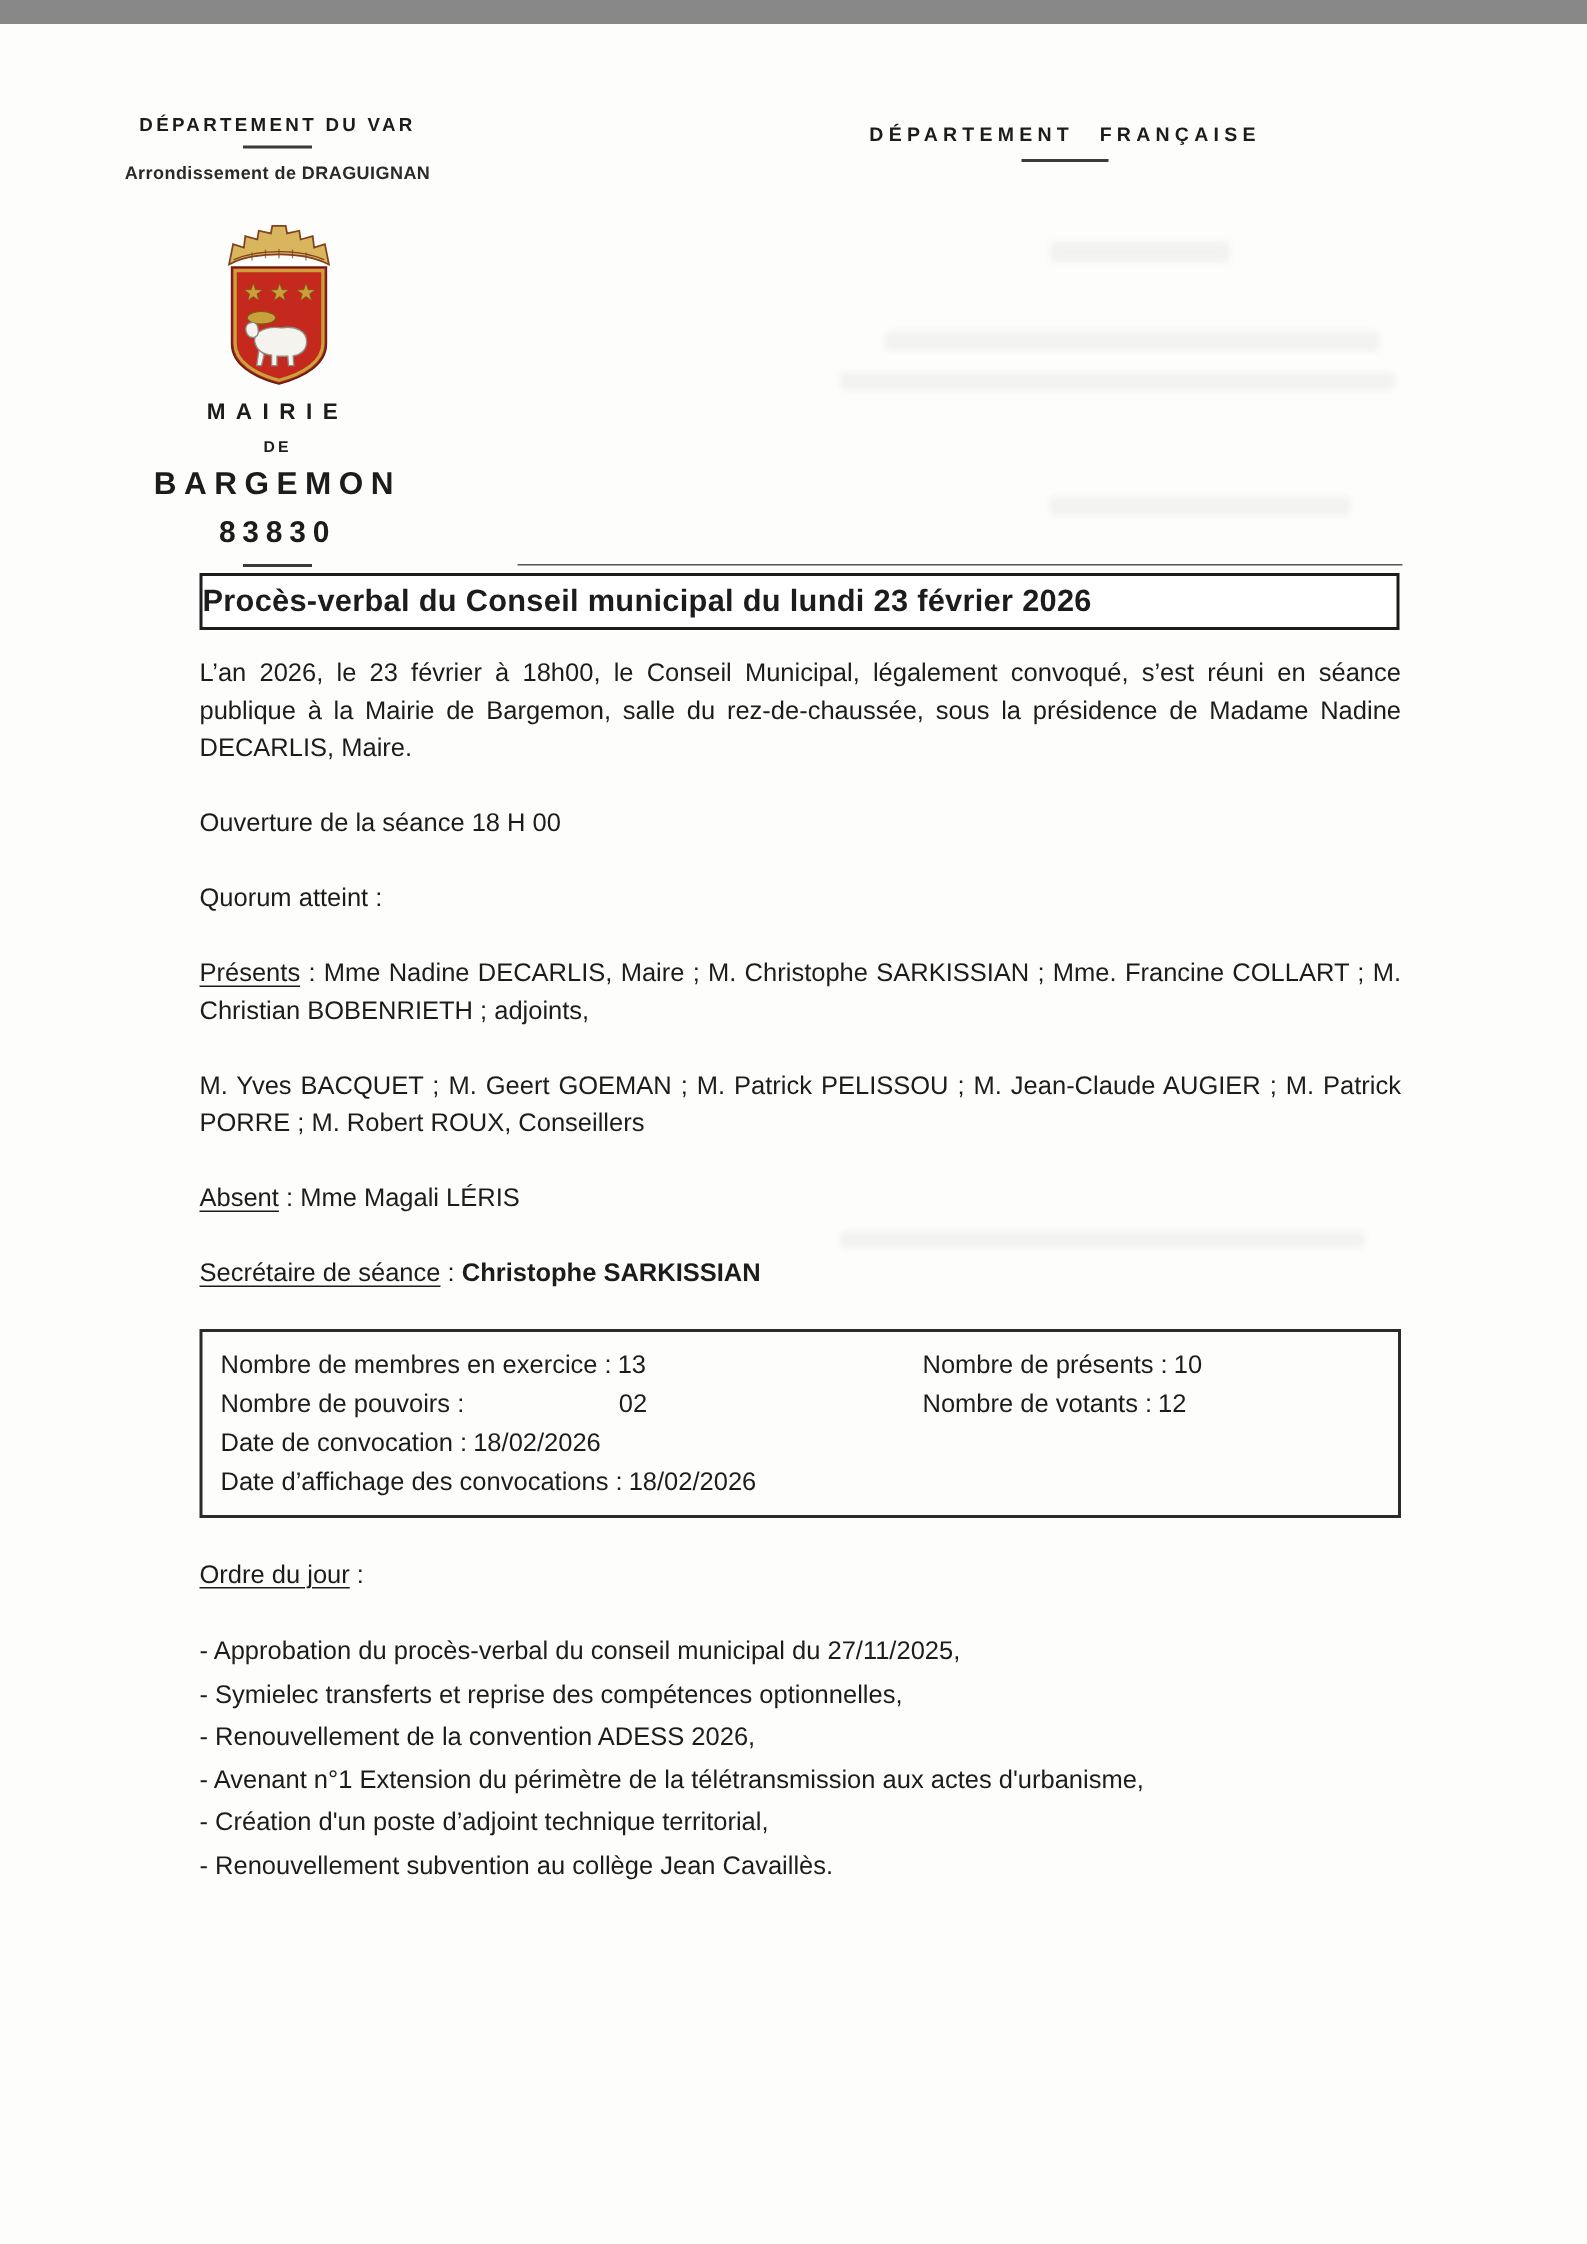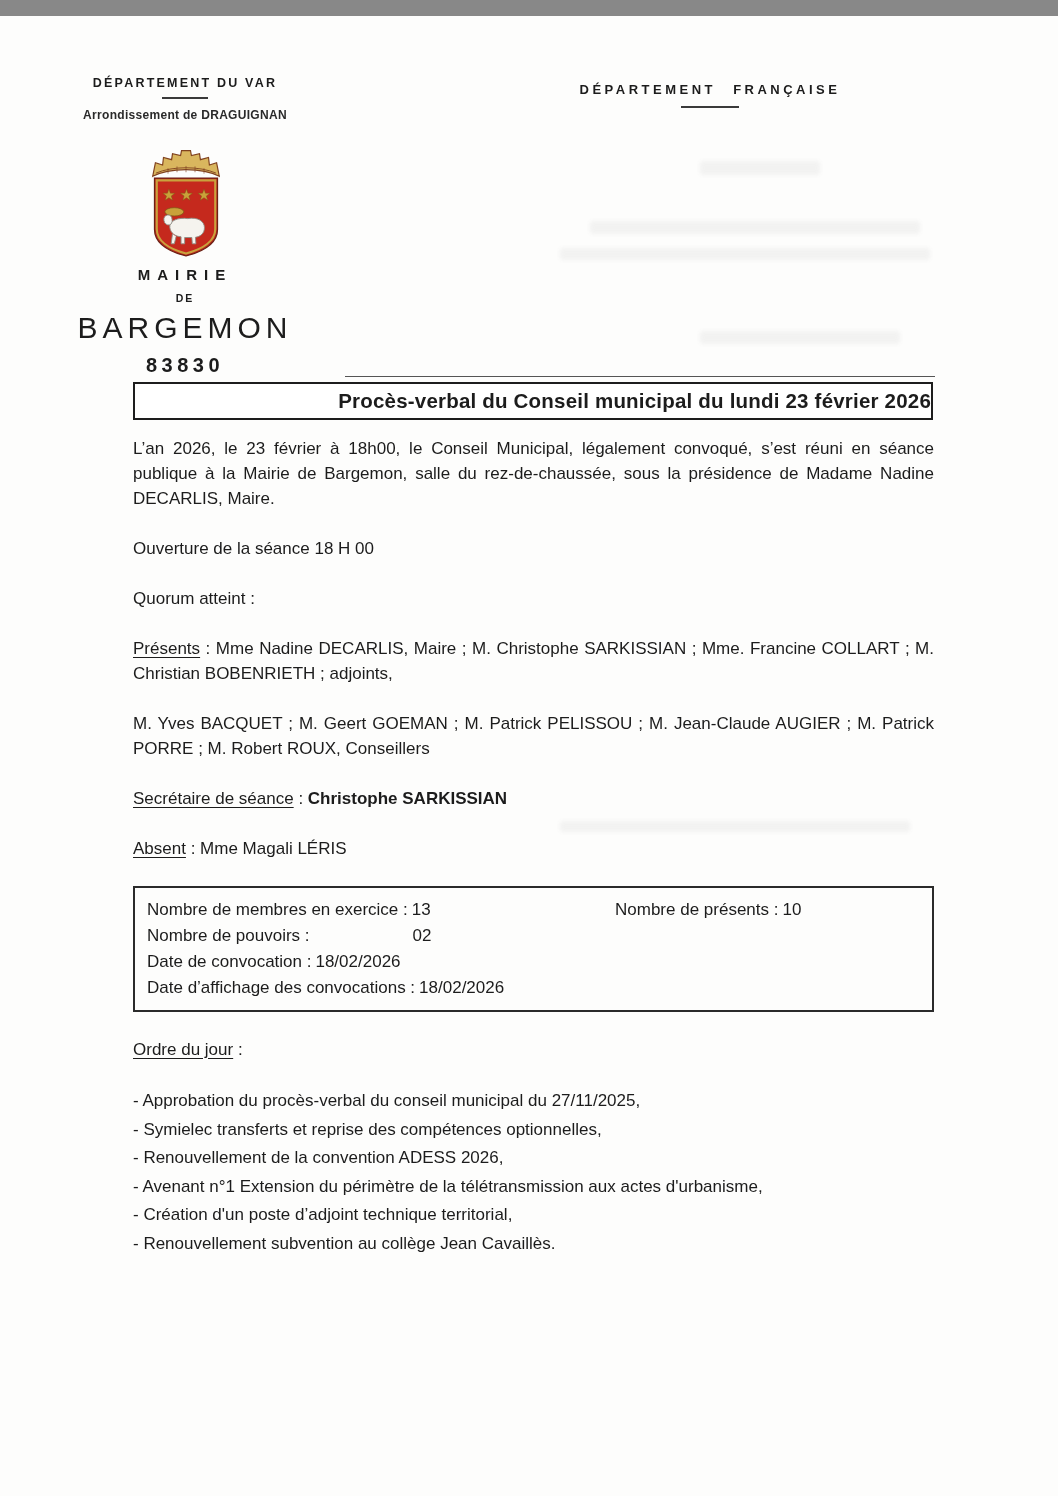--- a/index.html
+++ b/index.html
@@ -18,28 +18,28 @@
   .small-rule{width:46px;border-top:2px solid #3a3a3a;margin:7px auto 0;}
   .arrond{font-size:12px;letter-spacing:.3px;margin-top:9px;white-space:nowrap;font-weight:bold;color:#2a2a2a;}
   .hdr-right{position:absolute;left:575px;top:66px;width:270px;text-align:center;}
   .republic{font-size:13px;font-weight:bold;letter-spacing:3.5px;word-spacing:10px;white-space:nowrap;}
   .hdr-right .small-rule{width:58px;margin-top:9px;}
   
   .crest{position:absolute;left:141px;top:126px;width:90px;height:128px;}
   .commune-block{position:absolute;left:60px;top:250px;width:250px;text-align:center;}
   .mairie{font-size:15px;font-weight:bold;letter-spacing:7px;}
   .de{font-size:10.5px;font-weight:bold;letter-spacing:2px;margin-top:9px;}
-  .commune{font-size:30px;font-weight:normal;letter-spacing:5px;margin-top:7px;white-space:nowrap;}
+  .commune{font-size:21px;font-weight:bold;letter-spacing:5px;margin-top:7px;white-space:nowrap;}
   .cp{font-size:20px;font-weight:bold;letter-spacing:4.5px;margin-top:9px;}
   .commune-block .small-rule{margin-top:9px;}
   
   .title-box{
     position:absolute;left:133px;top:366px;width:800px;height:38px;
     border:2px solid #1d1d1d;box-sizing:border-box;
-    display:flex;align-items:center;justify-content:flex-end;
+    display:flex;align-items:center;justify-content:flex-start;
     background:#fff;
   }
   .title-box:before{ 
     content:"";position:absolute;left:210px;top:-8px;width:590px;border-top:1.5px solid #555;
   }
   .title-text{font-size:20.5px;font-weight:bold;letter-spacing:.2px;}
   
   .body{
     position:absolute;left:133px;top:420px;width:801px;
     font-size:17px;line-height:25px;text-align:justify;
@@ -136,31 +136,32 @@
 
     <p>Ouverture de la séance 18 H 00</p>
 
     <p>Quorum atteint :</p>
 
     <p><span class="ul">Présents</span><span> : Mme Nadine DECARLIS, Maire ; M. Christophe SARKISSIAN ; Mme. Francine COLLART ; M. Christian BOBENRIETH ;  adjoints,</span></p>
 
     <p>M. Yves BACQUET ; M. Geert GOEMAN ; M. Patrick PELISSOU ; M. Jean-Claude AUGIER ; M. Patrick PORRE ; M. Robert ROUX, Conseillers</p>
 
 
+    <p><span class="ul">Absent</span><span> : Mme Magali LÉRIS</span></p>
+
     <p><span class="ul">Secrétaire de séance</span><span> : </span><span class="bold">Christophe SARKISSIAN</span></p>
-
-    <p><span class="ul">Absent</span><span> : Mme Magali LÉRIS</span></p>
 
     <div class="infobox">
       <div class="irow">
         <div class="ileft"><span>Nombre de membres en exercice :</span><span class="val-gap">13</span></div>
         <div class="iright"><span>Nombre de présents :</span><span class="val-gap">10</span></div>
       </div>
       <div class="irow">
         <div class="ileft"><span>Nombre de pouvoirs :</span><span class="tab-value">02</span></div>
+        <div class="iright"><span>Nombre de votants :</span><span class="val-gap">12</span></div>
       </div>
       <div class="irow">
         <div class="ileft"><span>Date de convocation :</span><span class="val-gap">18/02/2026</span></div>
         <div class="iright"></div>
       </div>
       <div class="irow">
         <div class="ileft"><span>Date d’affichage des convocations :</span><span class="val-gap">18/02/2026</span></div>
         <div class="iright"></div>
       </div>
     </div>

